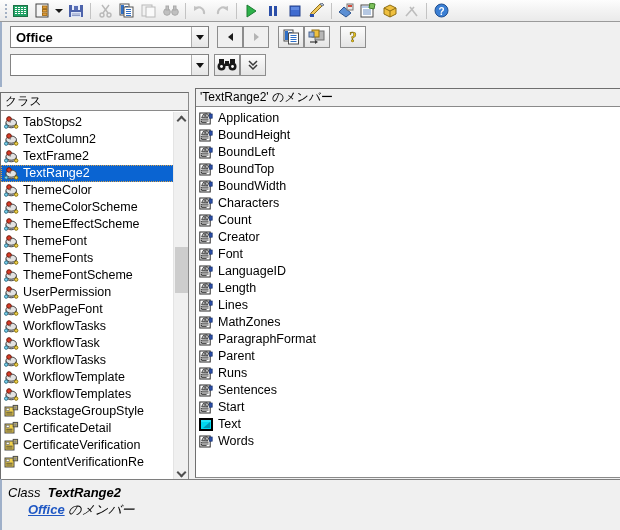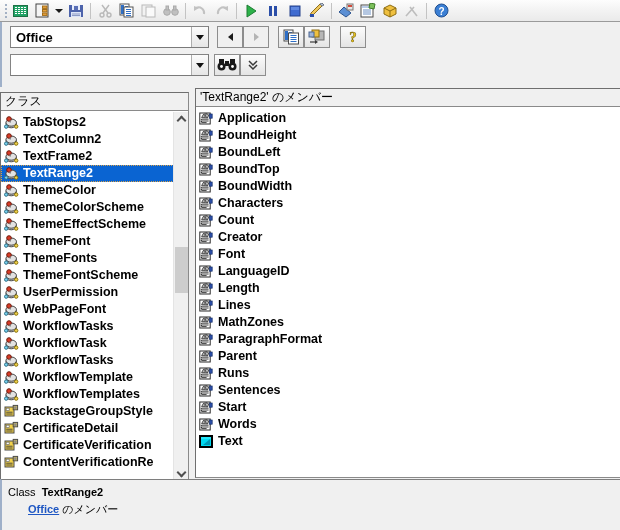--- a/index.html
+++ b/index.html
@@ -107,21 +107,21 @@
   .list { position:absolute; left:0; top:2px; right:0; }
   .row {
     height: 17px; display: flex; align-items: center;
     padding-left: 3px; white-space: nowrap;
     font-size: 12.5px; color: #000; line-height: 17px;
   }
   .row.sel {
     background: #0a64d2; color: #fff;
     outline: 1px dotted #d8a24a; outline-offset: -1px;
   }
-  .row .lbl { margin-left: 4px; font-weight: bold; }
+  .row .lbl { margin-left: 4px; }
   .row .ic { width: 15px; height: 15px; flex: 0 0 15px; display:block; }
 
   
   .vsb {
     position: absolute; right: 0px; top: 19px; bottom: 0px; width: 15px;
     background: #f0f0f0; border-left: 1px solid #e4e4e4;
   }
   .vsb .sbtn { height: 15px; width: 15px; display:flex; align-items:center; justify-content:center; }
   .vsb .sbtn.top { position:absolute; top:0; }
   .vsb .sbtn.bot { position:absolute; bottom:0; }
@@ -136,21 +136,21 @@
     position:absolute; left:1px; width:13px; background:#cdcdcd;
   }
 
   
   #pane-detail {
     position: absolute; left: 0; top: 479px; width: 620px; height: 51px;
     background: #f0f0f0;
     border-top: 1px solid #7e7e7e;
     border-left: 2px solid #9fb0c9;
   }
-  .detail-line { padding-left: 6px; font-size: 11px; line-height: 17px; white-space: nowrap; }
+  .detail-line { padding-left: 6px; font-size: 13px; line-height: 17px; white-space: nowrap; font-style: italic; }
   .detail-line.one { padding-top: 4px; }
   .detail-line.two { padding-left: 26px; }
   .strong { font-weight: bold; }
   .link { color: #1f57c3; text-decoration: underline; font-weight: bold; }
 </style>
 </head>
 <body>
 
 <div id="app">
 
@@ -1036,46 +1036,46 @@
               <g stroke="#2a2a2a" stroke-width="0.6">
                 <line x1="4.4" y1="3.4" x2="8.6" y2="6.9"></line>
                 <line x1="7.6" y1="2.6" x2="5.4" y2="6.4"></line>
               </g>
               <rect x="10.6" y="3.0" width="2.6" height="4.2" fill="#2b4ea8" stroke="#16306b" stroke-width="0.7"></rect>
             </svg>
             <span class="lbl">Start</span>
           </div>
           <div class="row">
             <svg class="ic" width="15" height="15" viewBox="0 0 15 15">
-              <rect x="0.8" y="2" width="10.4" height="11" fill="#ffffff" stroke="#2a2a2a"></rect>
-              <g stroke="#2a2a2a" stroke-width="0.9">
-                <line x1="2.4" y1="8.2" x2="9.6" y2="8.2"></line>
-                <line x1="2.4" y1="10" x2="9.6" y2="10"></line>
-                <line x1="2.4" y1="11.6" x2="7.6" y2="11.6"></line>
-              </g>
-              <rect x="1.8" y="8.2" width="1.1" height="1.1" fill="#2a2a2a"></rect>
-              <rect x="1.8" y="10" width="1.1" height="1.1" fill="#2a2a2a"></rect>
-              <path d="M2.6 6.6 L4.4 3.4 L7.6 2.6 L9.8 4.0 L8.6 6.9 Z" fill="#b9b9b9" stroke="#2a2a2a" stroke-width="0.8"></path>
-              <g stroke="#2a2a2a" stroke-width="0.6">
-                <line x1="4.4" y1="3.4" x2="8.6" y2="6.9"></line>
-                <line x1="7.6" y1="2.6" x2="5.4" y2="6.4"></line>
-              </g>
-              <rect x="10.6" y="3.0" width="2.6" height="4.2" fill="#2b4ea8" stroke="#16306b" stroke-width="0.7"></rect>
-            </svg>
-            <span class="lbl">Words</span>
-          </div>
-          <div class="row">
-            <svg class="ic" width="15" height="15" viewBox="0 0 15 15">
               <rect x="0" y="1" width="14" height="13" fill="#000000"></rect>
               <rect x="2" y="3" width="10" height="9" fill="#00d8f0"></rect>
               <polygon points="4,11 11,11 11,5" fill="#0097b5"></polygon>
               <rect x="2" y="3" width="10" height="2" fill="#26e5f8"></rect>
             </svg>
             <span class="lbl">Text</span>
           </div>
+          <div class="row">
+            <svg class="ic" width="15" height="15" viewBox="0 0 15 15">
+              <rect x="0.8" y="2" width="10.4" height="11" fill="#ffffff" stroke="#2a2a2a"></rect>
+              <g stroke="#2a2a2a" stroke-width="0.9">
+                <line x1="2.4" y1="8.2" x2="9.6" y2="8.2"></line>
+                <line x1="2.4" y1="10" x2="9.6" y2="10"></line>
+                <line x1="2.4" y1="11.6" x2="7.6" y2="11.6"></line>
+              </g>
+              <rect x="1.8" y="8.2" width="1.1" height="1.1" fill="#2a2a2a"></rect>
+              <rect x="1.8" y="10" width="1.1" height="1.1" fill="#2a2a2a"></rect>
+              <path d="M2.6 6.6 L4.4 3.4 L7.6 2.6 L9.8 4.0 L8.6 6.9 Z" fill="#b9b9b9" stroke="#2a2a2a" stroke-width="0.8"></path>
+              <g stroke="#2a2a2a" stroke-width="0.6">
+                <line x1="4.4" y1="3.4" x2="8.6" y2="6.9"></line>
+                <line x1="7.6" y1="2.6" x2="5.4" y2="6.4"></line>
+              </g>
+              <rect x="10.6" y="3.0" width="2.6" height="4.2" fill="#2b4ea8" stroke="#16306b" stroke-width="0.7"></rect>
+            </svg>
+            <span class="lbl">Words</span>
+          </div>
         </div>
     </div>
   </div>
 
   <div id="pane-detail">
     <div class="detail-line one">
       <span>Class</span>
       <span>&nbsp;</span><span class="strong">TextRange2</span>
     </div>
     <div class="detail-line two">

